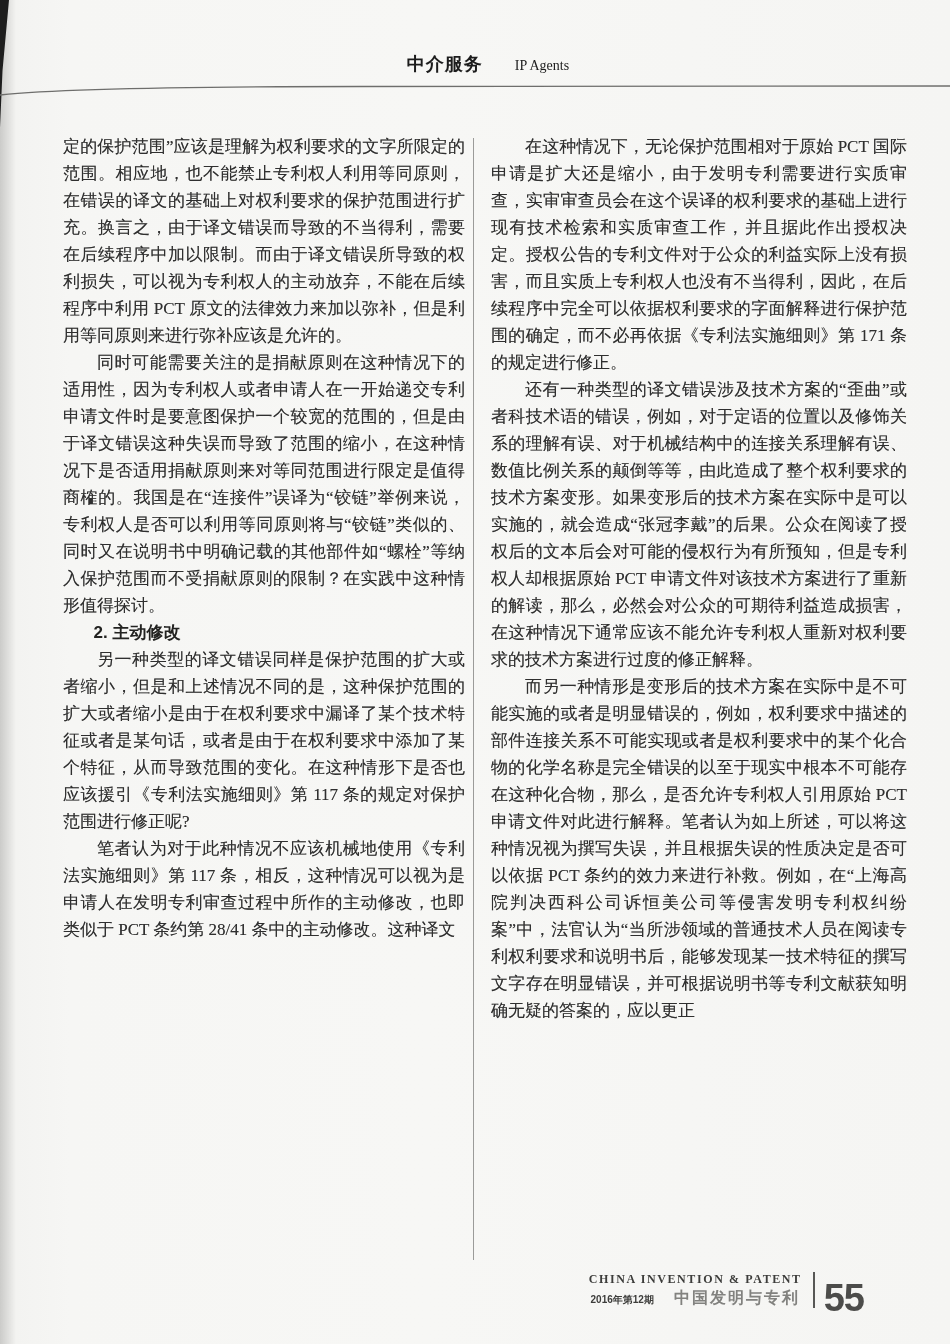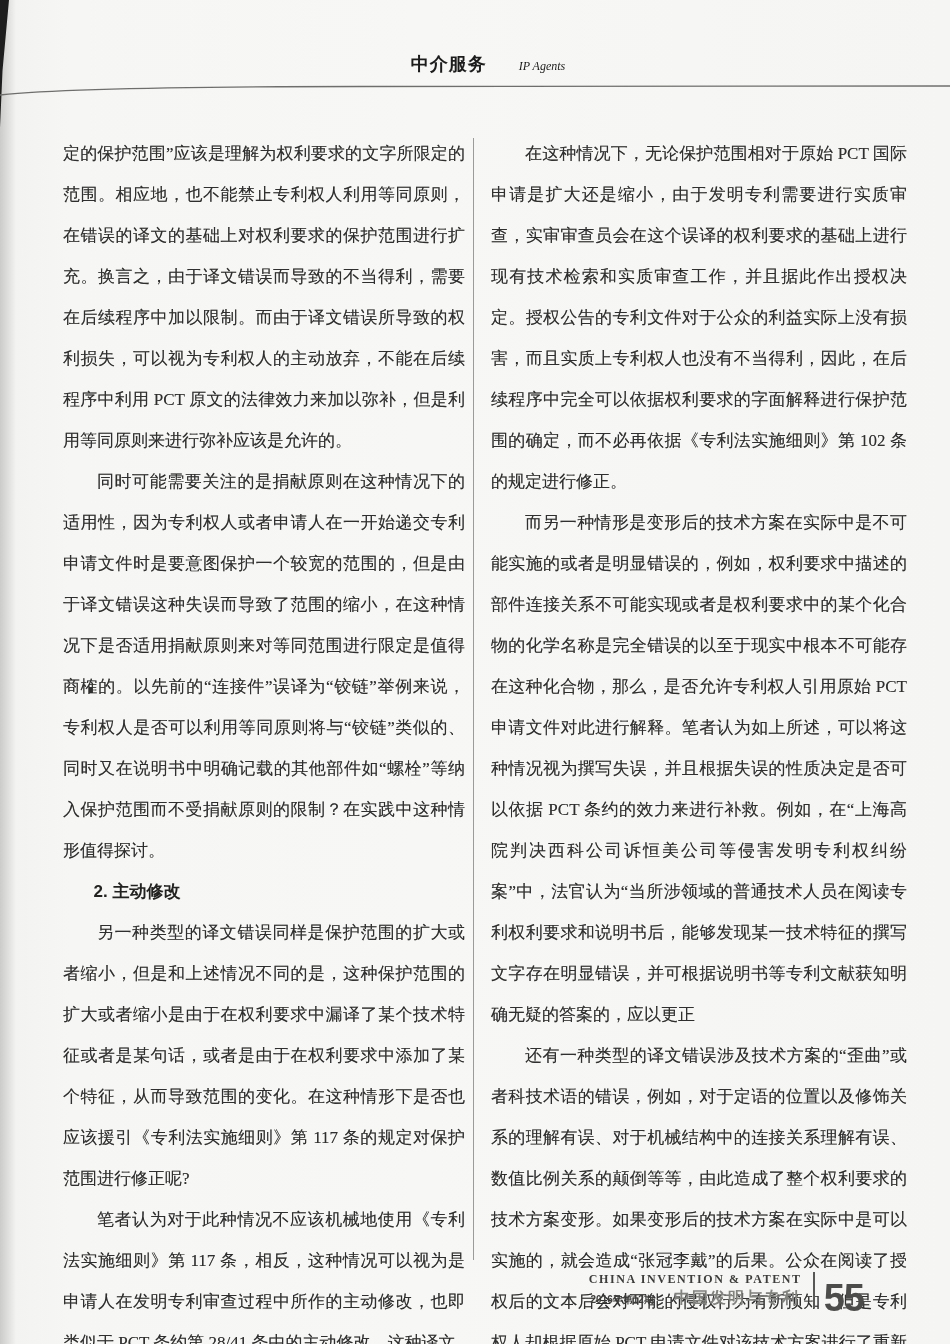--- a/index.html
+++ b/index.html
@@ -42,24 +42,23 @@
   .hdr .sec-cn {
     font-family: "Liberation Sans", "DejaVu Sans", sans-serif;
     font-weight: 700;
     font-size: 18px;
     color: #1c1c1c;
     letter-spacing: 1px;
     padding-left: 26px;
   }
   .hdr .sec-en {
     font-family: "Liberation Serif", "DejaVu Serif", serif;
-    font-size: 12px;
+    font-size: 14px;
     color: #1c1c1c;
     margin-left: 32px;
-    font-style: italic;
   }
   .hdr-rule {
     position: absolute;
     top: 84px; left: 0;
     width: 950px; height: 14px;
     display: block;
   }
   
   .columns {
     position: absolute;
@@ -76,21 +75,21 @@
     width: 1px;
     height: 1122px;
     background: #9b9b99;
     margin-left: 8px;
     margin-right: 17px;
     margin-top: 5px;
   }
   .col p {
     margin: 0;
     font-size: 17px;
-    line-height: 41px;
+    line-height: 27px;
     text-shadow: 0 0 0.5px rgba(40,40,40,0.45);
   }
   .col p.indent { text-indent: 2em; }
   .col p.heading {
     font-family: "Liberation Sans", "DejaVu Sans", sans-serif;
     font-weight: 600;
     color: #222220;
     text-indent: 1.8em;
     text-shadow: none;
   }
@@ -157,30 +156,30 @@
     <span class="sec-cn">中介服务</span><span class="sec-en">IP Agents</span>
   </header>
 
   <svg class="hdr-rule" viewBox="0 0 950 14" preserveAspectRatio="none">
     <path d="M0,11 C 60,4.5 180,2.5 360,2.5 L950,2" fill="none" stroke="#6e6e6c" stroke-width="1.4"></path>
   </svg>
 
   <main class="columns">
     <section class="col col-left" id="col-left">
         <p class="body">定的保护范围”应该是理解为权利要求的文字所限定的范围。相应地，也不能禁止专利权人利用等同原则，在错误的译文的基础上对权利要求的保护范围进行扩充。换言之，由于译文错误而导致的不当得利，需要在后续程序中加以限制。而由于译文错误所导致的权利损失，可以视为专利权人的主动放弃，不能在后续程序中利用 PCT 原文的法律效力来加以弥补，但是利用等同原则来进行弥补应该是允许的。</p>
-        <p class="body indent">同时可能需要关注的是捐献原则在这种情况下的适用性，因为专利权人或者申请人在一开始递交专利申请文件时是要意图保护一个较宽的范围的，但是由于译文错误这种失误而导致了范围的缩小，在这种情况下是否适用捐献原则来对等同范围进行限定是值得商榷的。以先前的“连接件”误译为“铰链”举例来说，专利权人是否可以利用等同原则将与“铰链”类似的、同时又在说明书中明确记载的其他部件如“螺栓”等纳入保护范围而不受捐献原则的限制？在实践中这种情形值得探讨。</p>
+        <p class="body indent">同时可能需要关注的是捐献原则在这种情况下的适用性，因为专利权人或者申请人在一开始递交专利申请文件时是要意图保护一个较宽的范围的，但是由于译文错误这种失误而导致了范围的缩小，在这种情况下是否适用捐献原则来对等同范围进行限定是值得商榷的。我国是在“连接件”误译为“铰链”举例来说，专利权人是否可以利用等同原则将与“铰链”类似的、同时又在说明书中明确记载的其他部件如“螺栓”等纳入保护范围而不受捐献原则的限制？在实践中这种情形值得探讨。</p>
         <p class="heading">2. 主动修改</p>
         <p class="body indent">另一种类型的译文错误同样是保护范围的扩大或者缩小，但是和上述情况不同的是，这种保护范围的扩大或者缩小是由于在权利要求中漏译了某个技术特征或者是某句话，或者是由于在权利要求中添加了某个特征，从而导致范围的变化。在这种情形下是否也应该援引《专利法实施细则》第 117 条的规定对保护范围进行修正呢?</p>
         <p class="body indent">笔者认为对于此种情况不应该机械地使用《专利法实施细则》第 117 条，相反，这种情况可以视为是申请人在发明专利审查过程中所作的主动修改，也即类似于 PCT 条约第 28/41 条中的主动修改。这种译文</p>
       </section>
     <div class="col-divider"></div>
     <section class="col col-right" id="col-right">
-        <p class="body indent">在这种情况下，无论保护范围相对于原始 PCT 国际申请是扩大还是缩小，由于发明专利需要进行实质审查，实审审查员会在这个误译的权利要求的基础上进行现有技术检索和实质审查工作，并且据此作出授权决定。授权公告的专利文件对于公众的利益实际上没有损害，而且实质上专利权人也没有不当得利，因此，在后续程序中完全可以依据权利要求的字面解释进行保护范围的确定，而不必再依据《专利法实施细则》第 102 条的规定进行修正。</p>
+        <p class="body indent">在这种情况下，无论保护范围相对于原始 PCT 国际申请是扩大还是缩小，由于发明专利需要进行实质审查，实审审查员会在这个误译的权利要求的基础上进行现有技术检索和实质审查工作，并且据此作出授权决定。授权公告的专利文件对于公众的利益实际上没有损害，而且实质上专利权人也没有不当得利，因此，在后续程序中完全可以依据权利要求的字面解释进行保护范围的确定，而不必再依据《专利法实施细则》第 171 条的规定进行修正。</p>
+        <p class="body indent">还有一种类型的译文错误涉及技术方案的“歪曲”或者科技术语的错误，例如，对于定语的位置以及修饰关系的理解有误、对于机械结构中的连接关系理解有误、数值比例关系的颠倒等等，由此造成了整个权利要求的技术方案变形。如果变形后的技术方案在实际中是可以实施的，就会造成“张冠李戴”的后果。公众在阅读了授权后的文本后会对可能的侵权行为有所预知，但是专利权人却根据原始 PCT 申请文件对该技术方案进行了重新的解读，那么，必然会对公众的可期待利益造成损害，在这种情况下通常应该不能允许专利权人重新对权利要求的技术方案进行过度的修正解释。</p>
         <p class="body indent">而另一种情形是变形后的技术方案在实际中是不可能实施的或者是明显错误的，例如，权利要求中描述的部件连接关系不可能实现或者是权利要求中的某个化合物的化学名称是完全错误的以至于现实中根本不可能存在这种化合物，那么，是否允许专利权人引用原始 PCT 申请文件对此进行解释。笔者认为如上所述，可以将这种情况视为撰写失误，并且根据失误的性质决定是否可以依据 PCT 条约的效力来进行补救。例如，在“上海高院判决西科公司诉恒美公司等侵害发明专利权纠纷案”中，法官认为“当所涉领域的普通技术人员在阅读专利权利要求和说明书后，能够发现某一技术特征的撰写文字存在明显错误，并可根据说明书等专利文献获知明确无疑的答案的，应以更正</p>
-        <p class="body indent">还有一种类型的译文错误涉及技术方案的“歪曲”或者科技术语的错误，例如，对于定语的位置以及修饰关系的理解有误、对于机械结构中的连接关系理解有误、数值比例关系的颠倒等等，由此造成了整个权利要求的技术方案变形。如果变形后的技术方案在实际中是可以实施的，就会造成“张冠李戴”的后果。公众在阅读了授权后的文本后会对可能的侵权行为有所预知，但是专利权人却根据原始 PCT 申请文件对该技术方案进行了重新的解读，那么，必然会对公众的可期待利益造成损害，在这种情况下通常应该不能允许专利权人重新对权利要求的技术方案进行过度的修正解释。</p>
       </section>
   </main>
 
   <footer class="ftr">
     <div class="f-text">
       <div class="f-en">CHINA INVENTION &amp; PATENT</div>
       <div class="f-cn">
         <span class="f-issue">2016年第12期</span><span class="f-cnname">中国发明与专利</span>
       </div>
     </div>

